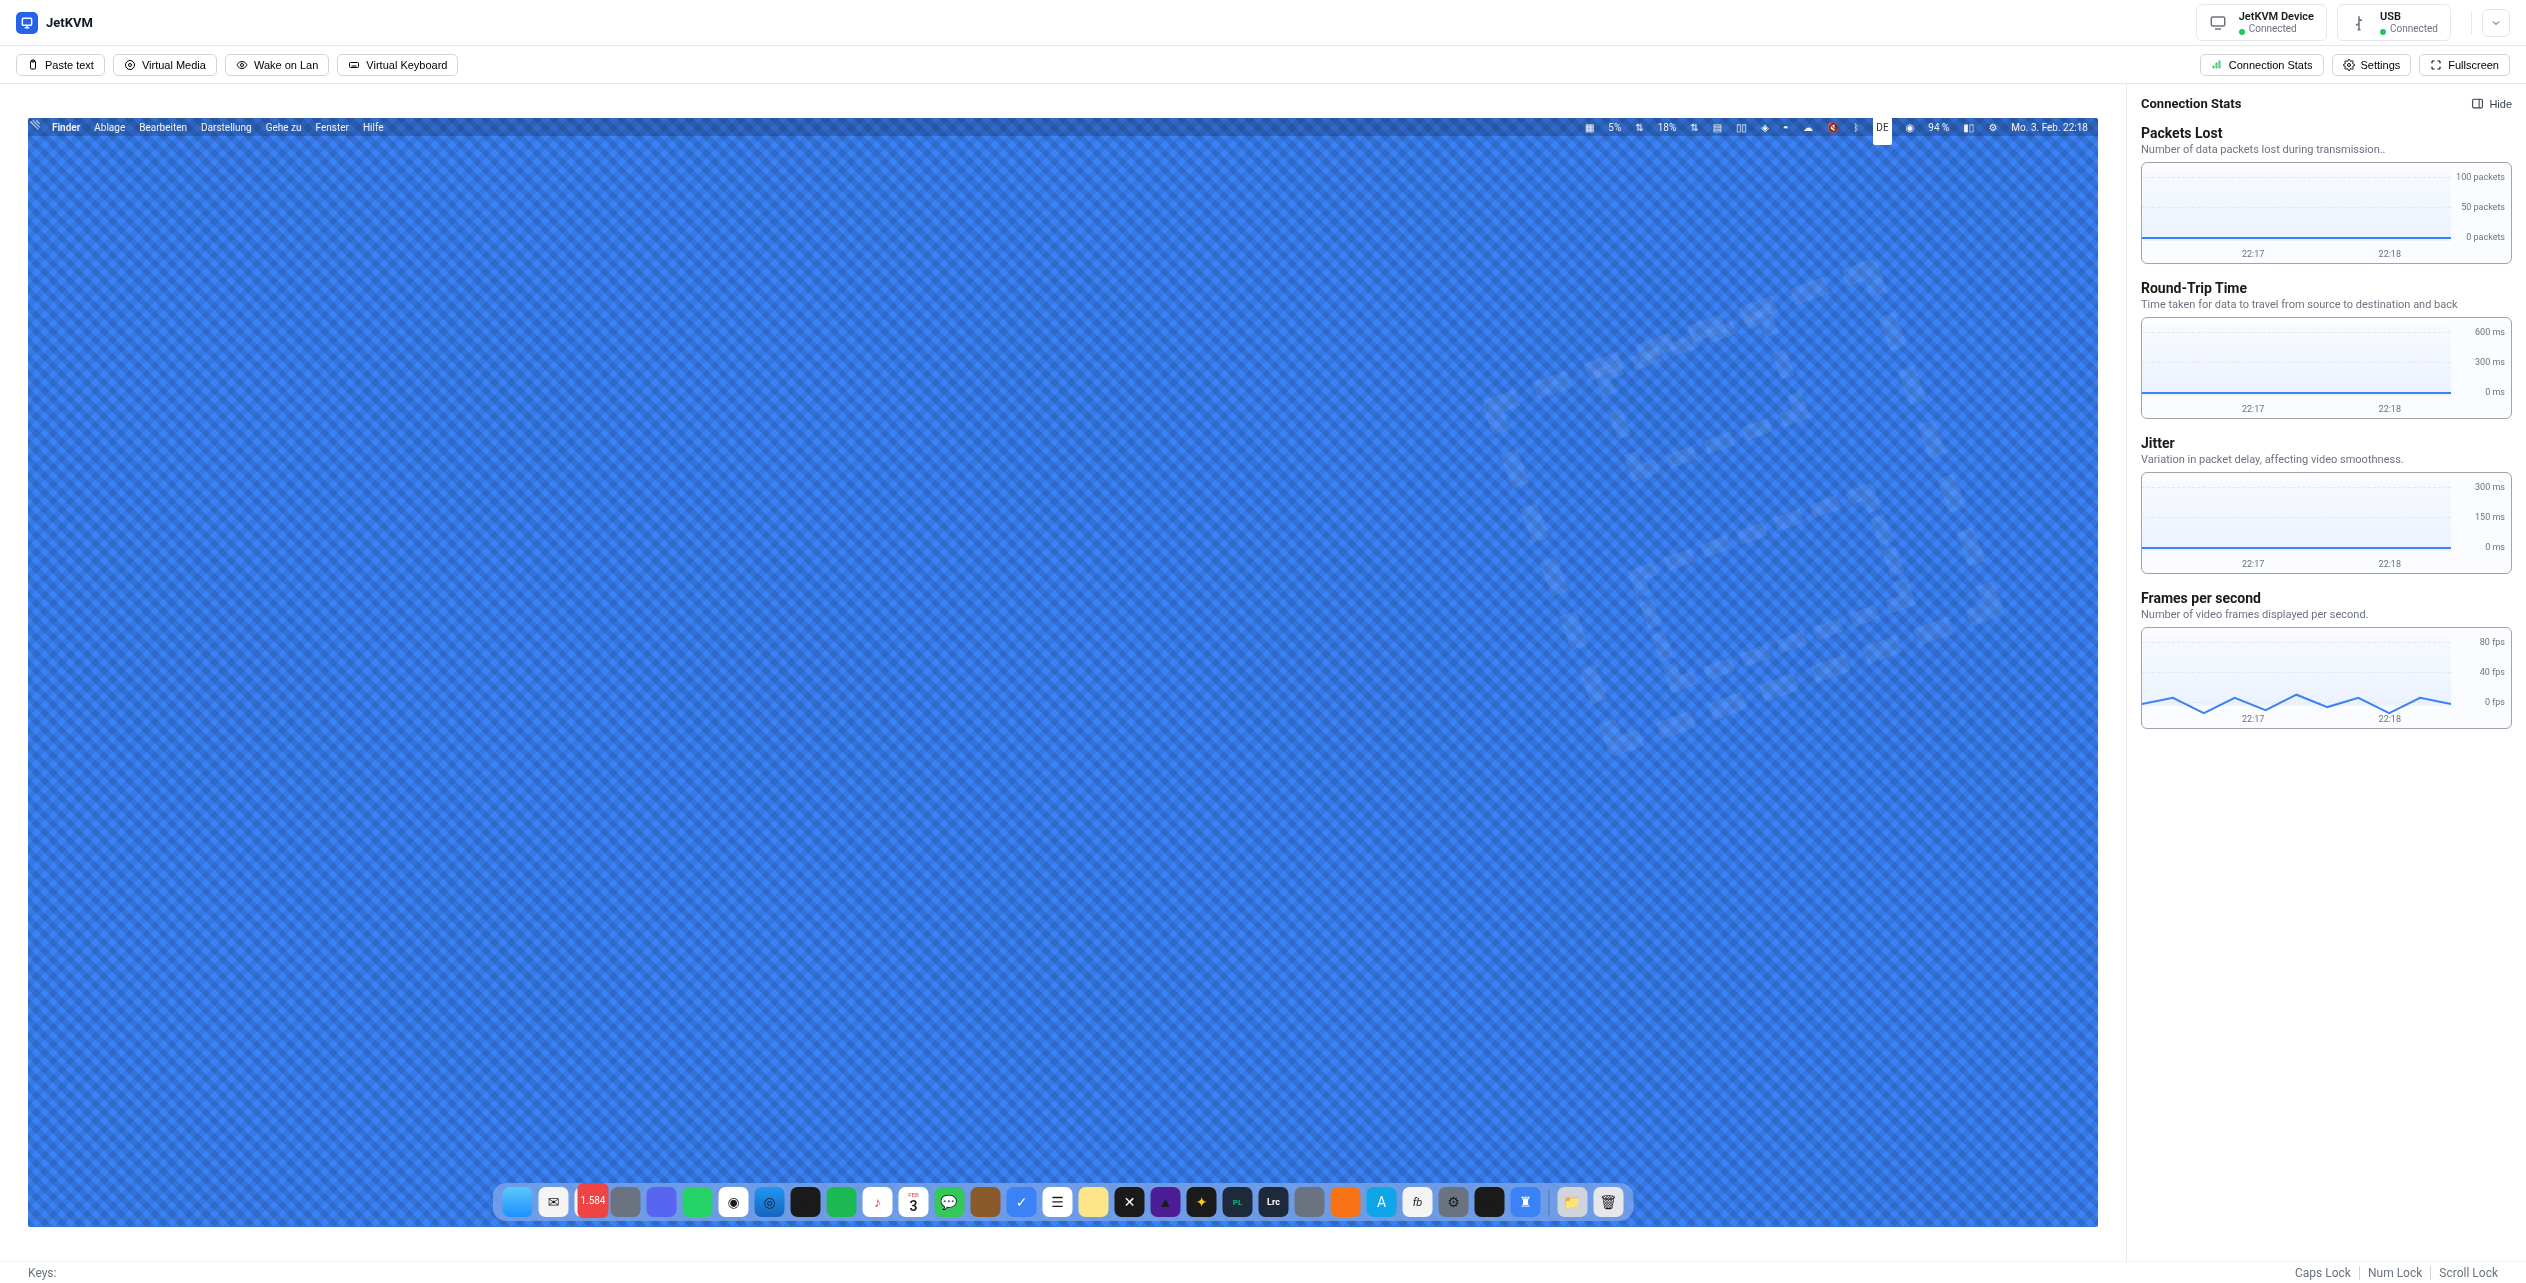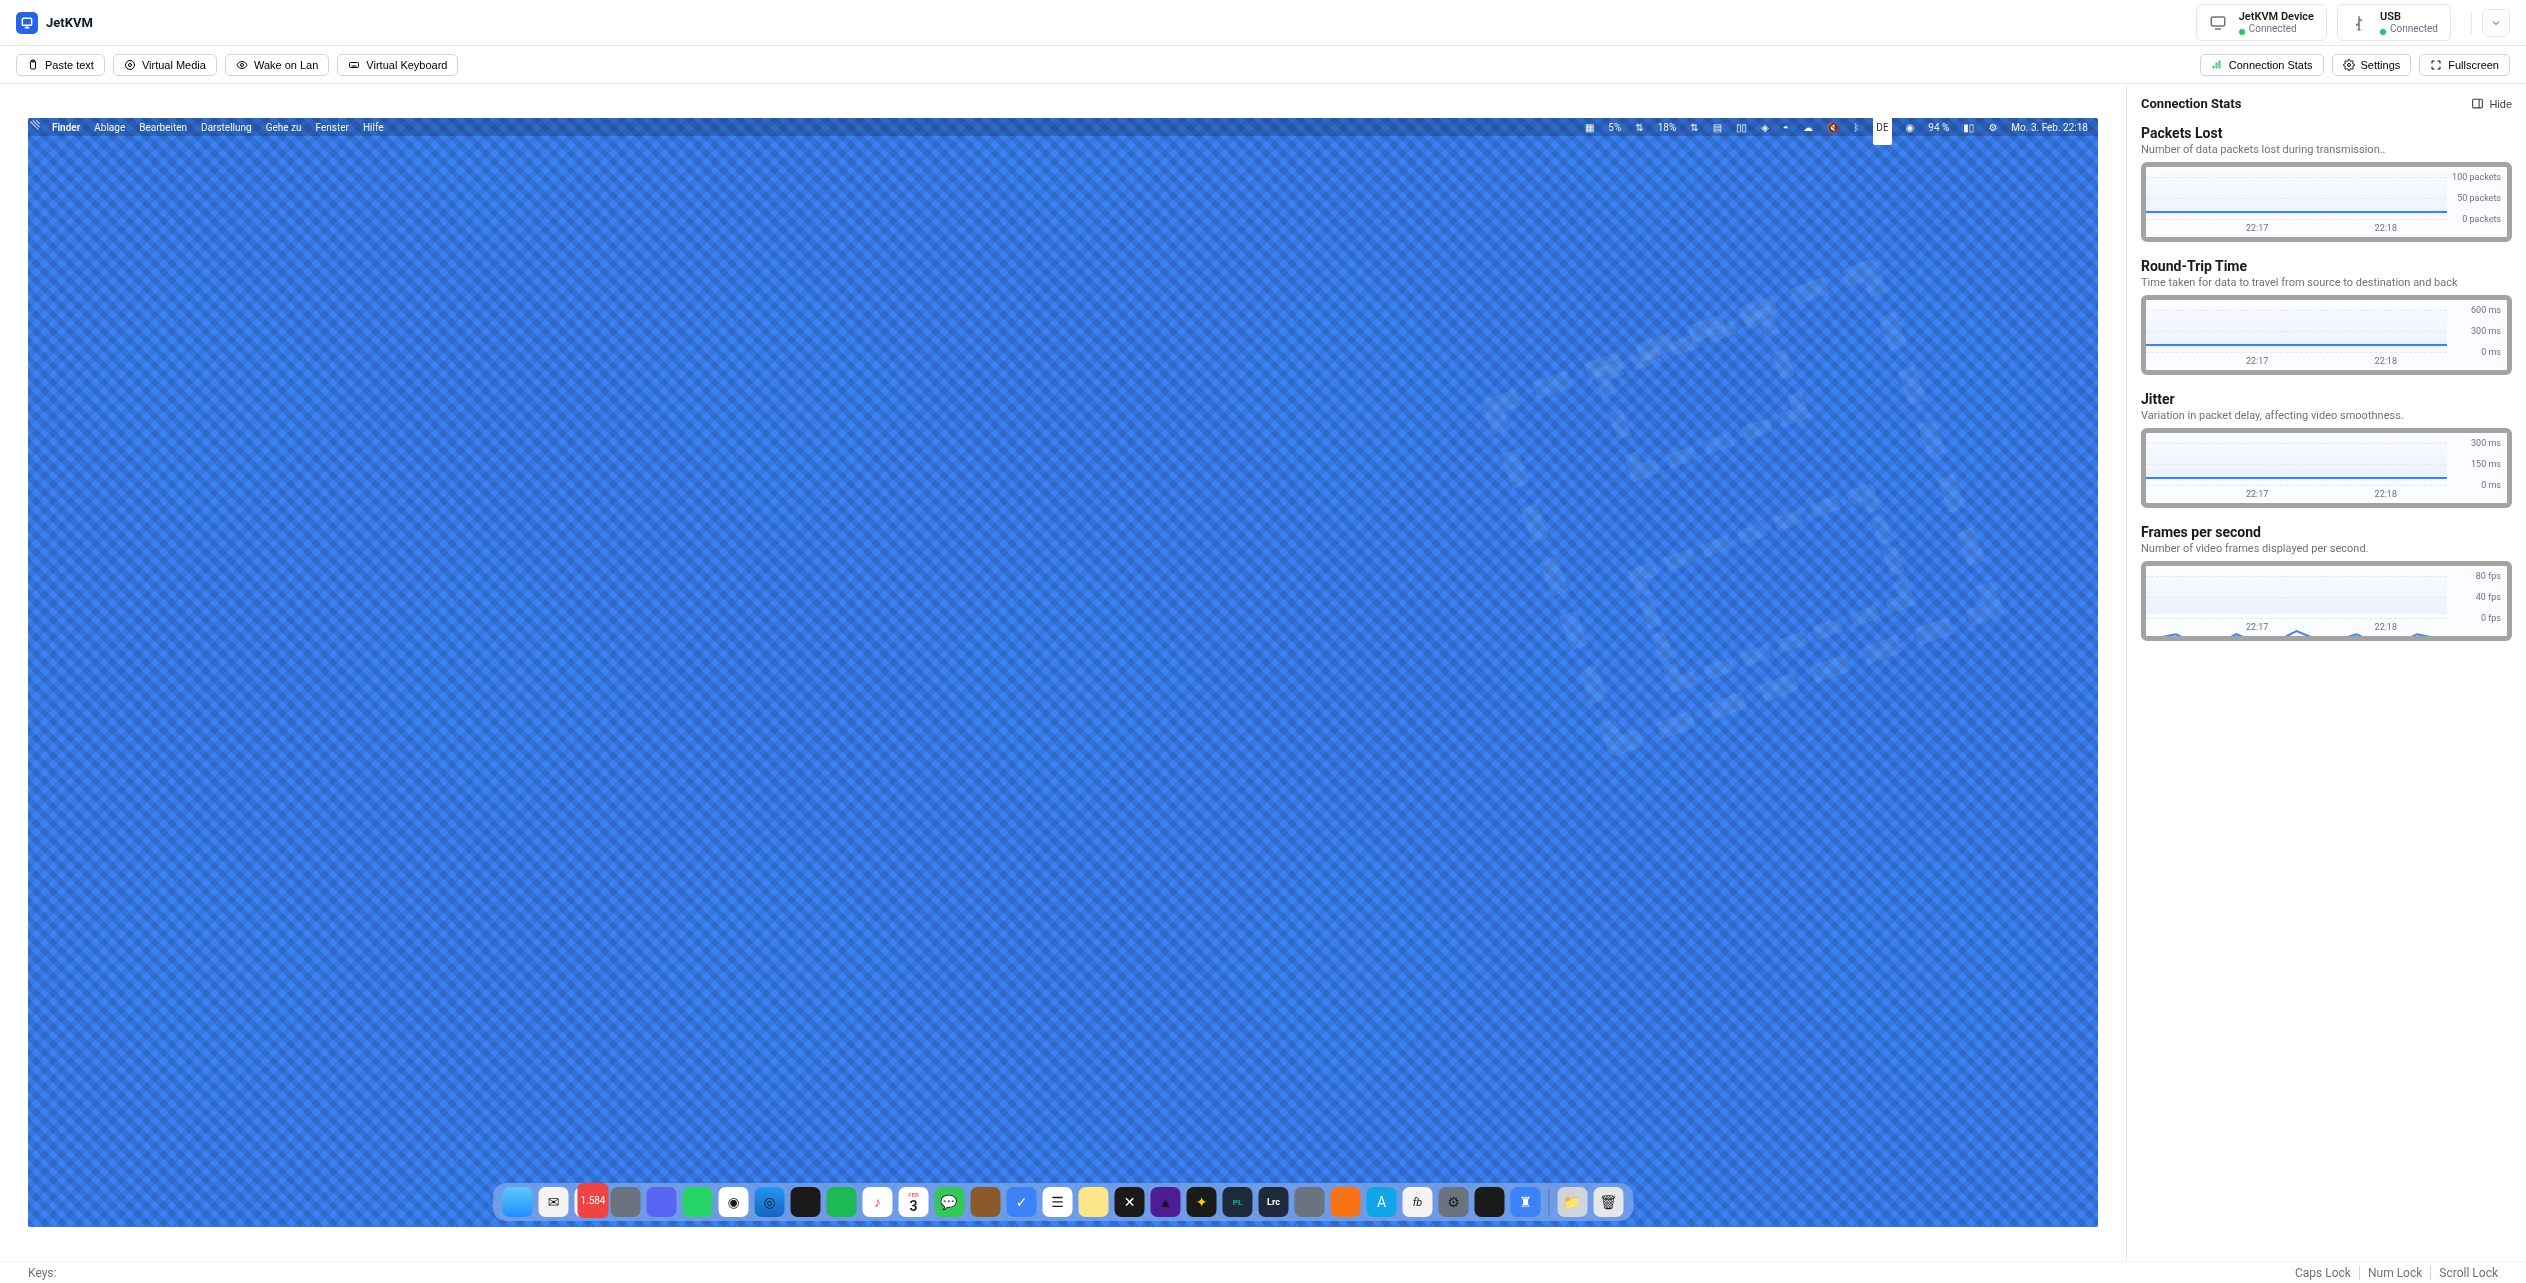--- a/index.html
+++ b/index.html
@@ -53,21 +53,21 @@
 
 
 .side { width: 400px; border-left: 1px solid #e5e7eb; padding: 12px 14px; overflow-y:auto;}
 .side-head { display: flex; align-items: center; justify-content: space-between; margin-bottom: 14px;}
 .side-title { font-size: 13px; font-weight: 700; }
 .hide-btn { display:flex; align-items:center; gap:5px; font-size:11px; color:#374151; cursor:pointer; border:none; background:none;}
 
 .stat-block { margin-bottom: 16px; }
 .stat-title { font-size: 14px; font-weight: 700; margin-bottom: 2px;}
 .stat-desc { font-size: 11px; color: #6b7280; margin-bottom: 6px;}
-.chart { height: 80px; border: 5px solid #a3a3a3; border-radius: 6px; position: relative; background: #fbfcff; overflow:hidden;}
+.chart { height: 102px; border: 1px solid #a3a3a3; border-radius: 6px; position: relative; background: #fbfcff; overflow:hidden;}
 .chart-area { position:absolute; left:0; top:8px; bottom:22px; right: 60px; background: linear-gradient(to top, rgba(59,130,246,0.08), rgba(59,130,246,0.02));}
 .chart-grid { position:absolute; left:0; right:60px; border-top: 1px dashed #e5e7eb; }
 .y-label { position:absolute; right: 6px; font-size: 9px; color: #6b7280; transform: translateY(-50%); white-space:nowrap;}
 .x-labels { position:absolute; bottom: 4px; left: 0; right: 60px; display:flex; justify-content: space-between; padding: 0 50px 0 100px; font-size: 9px; color:#6b7280;}
 .chart-line { position:absolute; left:0; right:60px; height: 2px; background: #3b82f6;}
 .chart-svg { position:absolute; left:0; right:60px; top:8px; bottom:22px;}
 
 
 .footer { height: 22px; display:flex; align-items:center; padding: 0 28px; font-size: 12px; color: #6b7280; border-top: 1px solid #f3f4f6;}
 .footer .spacer { flex:1; }

